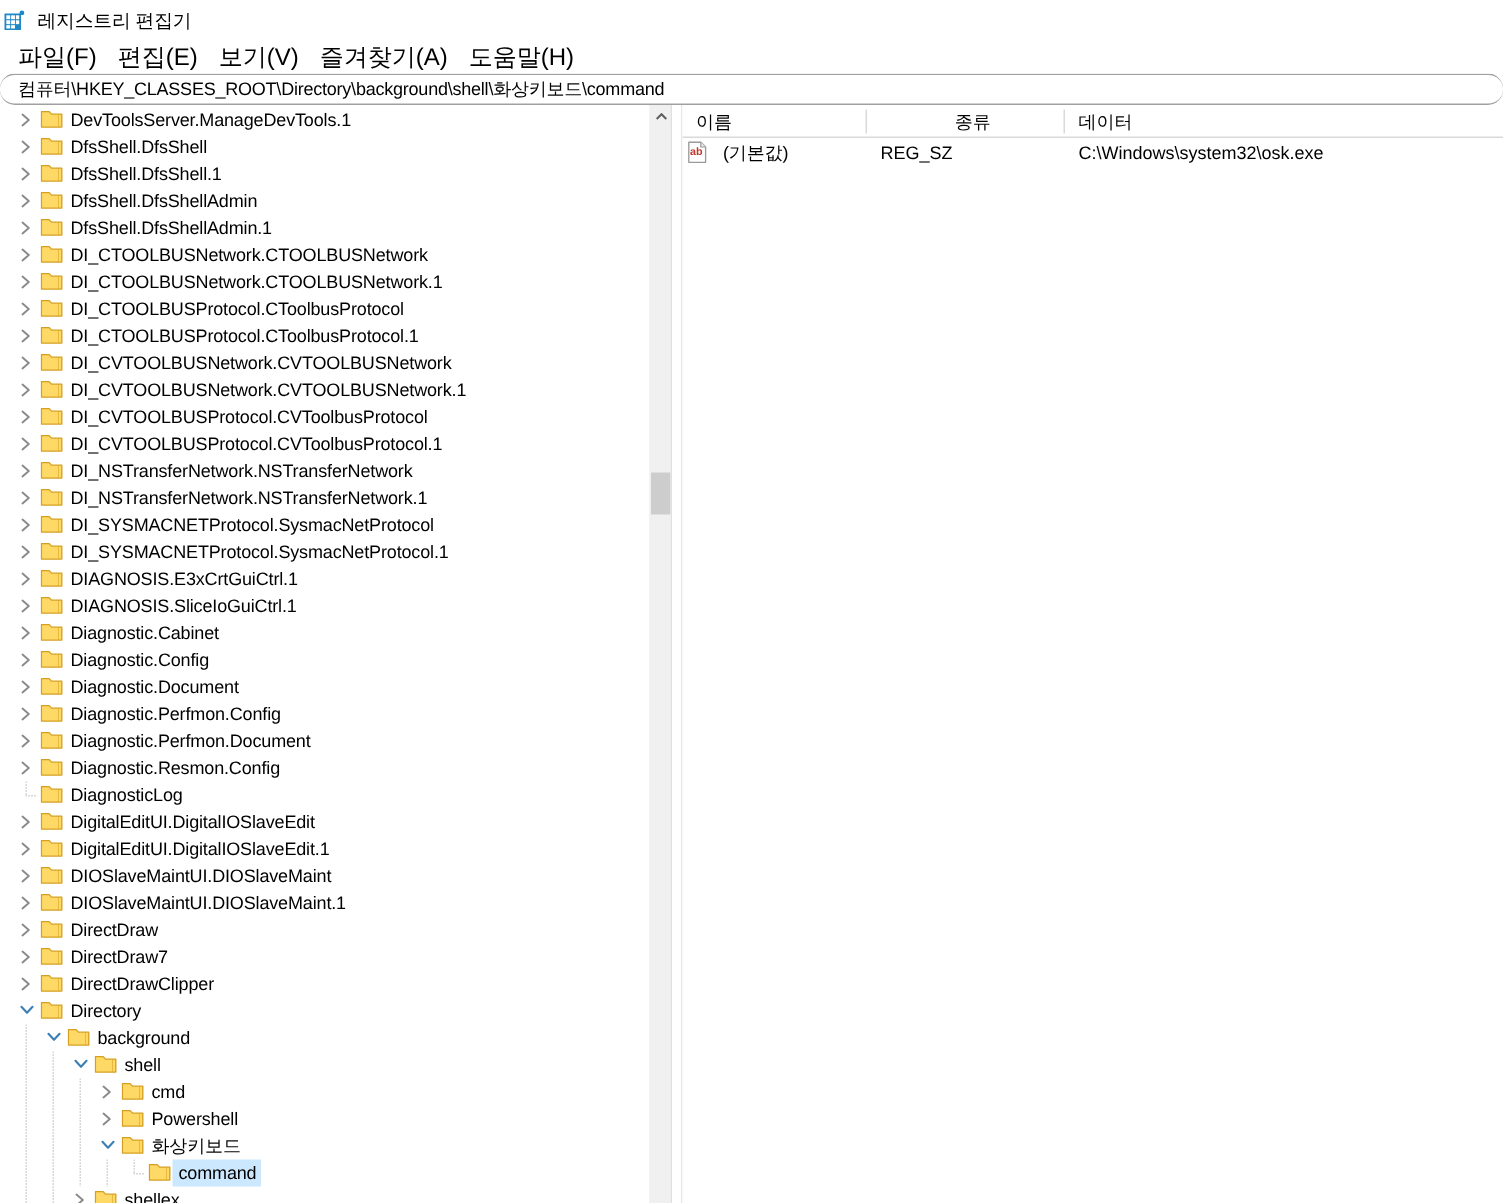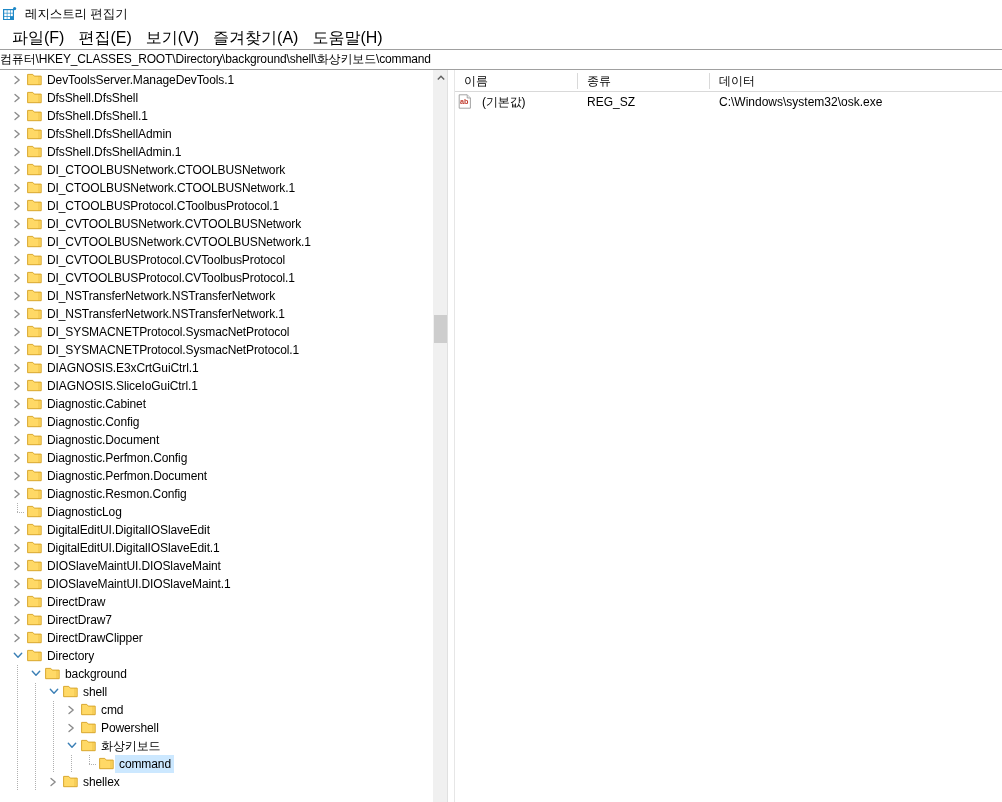--- a/index.html
+++ b/index.html
@@ -64,22 +64,23 @@
 
   
   .addressbar {
     flex: 0 0 21px;
     height: 21px;
     background: #ffffff;
     border-top: 1px solid #a0a0a0;
     border-bottom: 1px solid #a0a0a0;
     display: flex;
     align-items: center;
-    padding-left: 0;
+    padding-left: 12px;
     overflow: hidden;
+    border-radius: 10px;
   }
   .addressbar-text {
     font-size: 12px;
     color: #000;
     white-space: nowrap;
     letter-spacing: -0.15px;
   }
 
   
   .content {
@@ -209,21 +210,21 @@
   }
   .col-head::after {
     content: "";
     position: absolute;
     right: 0; top: 3px; bottom: 3px;
     width: 1px;
     background: #d9d9d9;
   }
   .col-head.last::after { display: none; }
   .col-name { flex: 0 0 123px; }
-  .col-type { flex: 0 0 132px; }
+  .col-type { flex: 0 0 132px; text-align: center; }
   .col-data { flex: 1 1 auto; }
 
   .list-row {
     height: 20px;
     display: flex;
     align-items: center;
     font-size: 12px;
     cursor: default;
   }
   .cell {
@@ -396,20 +397,35 @@
                 <svg width="9" height="10" viewBox="0 0 9 10">
                   <path d="M2 1.4 L6.2 5 L2 8.6" stroke="#8a8a8a" stroke-width="1.3" fill="none" stroke-linecap="round" stroke-linejoin="round"></path>
                 </svg>
               </div>
               <div class="folder">
                 <svg width="15" height="13" viewBox="0 0 15 13">
                   <path d="M0.6 1.4 h5.2 l1.5 1.7 h6.9 v8.6 h-13.6 z" fill="#ffd966" stroke="#d5a021" stroke-width="0.9" stroke-linejoin="round"></path>
                   <path d="M12.0 3.1 v8.6" stroke="#d5a021" stroke-width="0.7" fill="none" opacity="0.55"></path>
                 </svg>
               </div>
+              <span class="label">DI_CTOOLBUSProtocol.CToolbusProtocol</span>
+            </div>
+            <div class="tree-row">
+              <div class="indent" style="width: 10px;"></div>
+              <div class="twisty">
+                <svg width="9" height="10" viewBox="0 0 9 10">
+                  <path d="M2 1.4 L6.2 5 L2 8.6" stroke="#8a8a8a" stroke-width="1.3" fill="none" stroke-linecap="round" stroke-linejoin="round"></path>
+                </svg>
+              </div>
+              <div class="folder">
+                <svg width="15" height="13" viewBox="0 0 15 13">
+                  <path d="M0.6 1.4 h5.2 l1.5 1.7 h6.9 v8.6 h-13.6 z" fill="#ffd966" stroke="#d5a021" stroke-width="0.9" stroke-linejoin="round"></path>
+                  <path d="M12.0 3.1 v8.6" stroke="#d5a021" stroke-width="0.7" fill="none" opacity="0.55"></path>
+                </svg>
+              </div>
               <span class="label">DI_CTOOLBUSProtocol.CToolbusProtocol.1</span>
             </div>
             <div class="tree-row">
               <div class="indent" style="width: 10px;"></div>
               <div class="twisty">
                 <svg width="9" height="10" viewBox="0 0 9 10">
                   <path d="M2 1.4 L6.2 5 L2 8.6" stroke="#8a8a8a" stroke-width="1.3" fill="none" stroke-linecap="round" stroke-linejoin="round"></path>
                 </svg>
               </div>
               <div class="folder">

